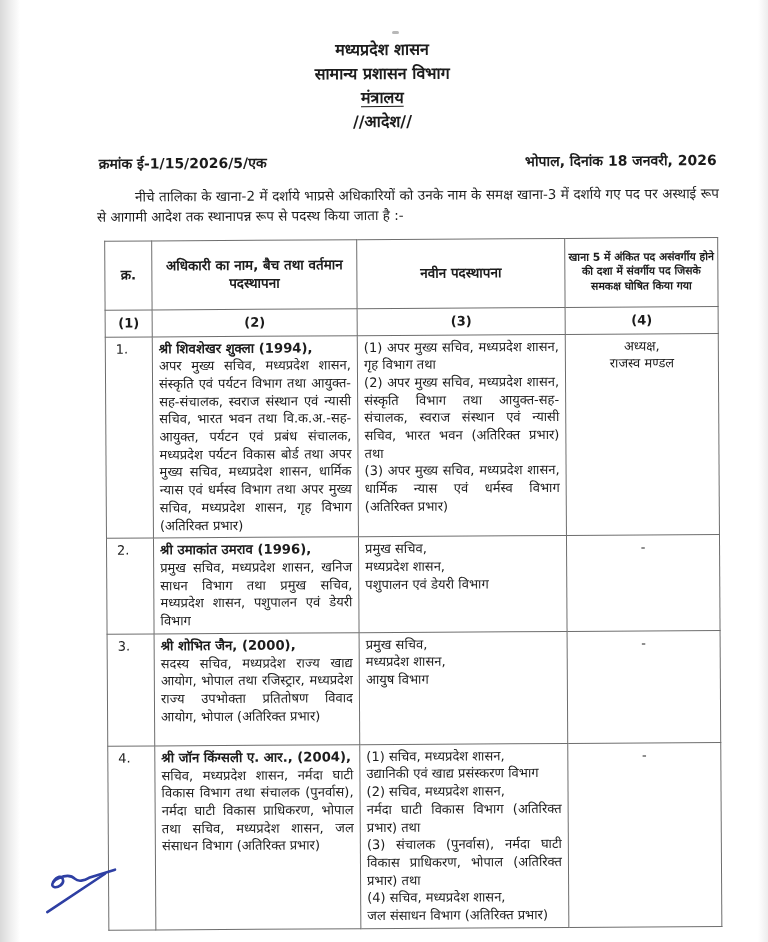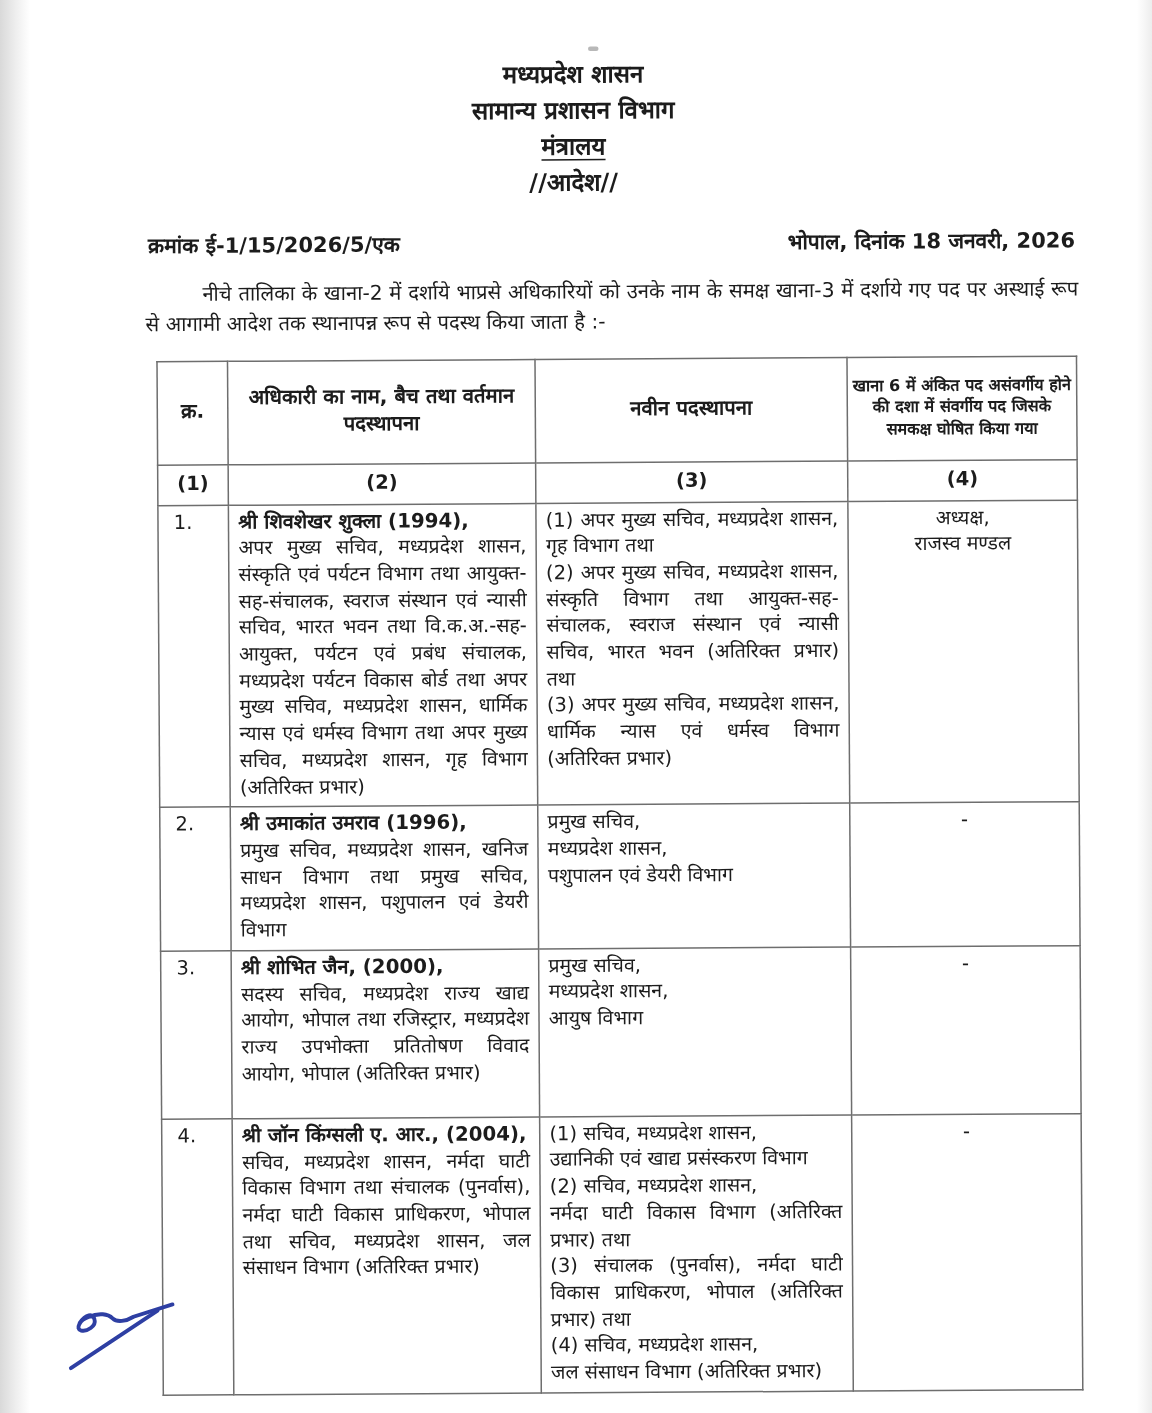--- a/index.html
+++ b/index.html
@@ -95,21 +95,21 @@
         <col class="c1">
         <col class="c2">
         <col class="c3">
         <col class="c4">
       </colgroup>
     <tbody>
         <tr class="hdr">
       <th>क्र.</th>
       <th>अधिकारी का नाम, बैच तथा वर्तमान पदस्थापना</th>
       <th>नवीन पदस्थापना</th>
-      <th class="small">खाना 6 में अंकित पद असंवर्गीय होने की दशा में संवर्गीय पद जिसके समकक्ष घोषित किया गया</th>
+      <th class="small">खाना 5 में अंकित पद असंवर्गीय होने की दशा में संवर्गीय पद जिसके समकक्ष घोषित किया गया</th>
     </tr>
     <tr class="nums">
       <td>(1)</td>
       <td>(2)</td>
       <td>(3)</td>
       <td>(4)</td>
     </tr>
 
     <tr class="r1">
       <td class="sno">1.</td>

